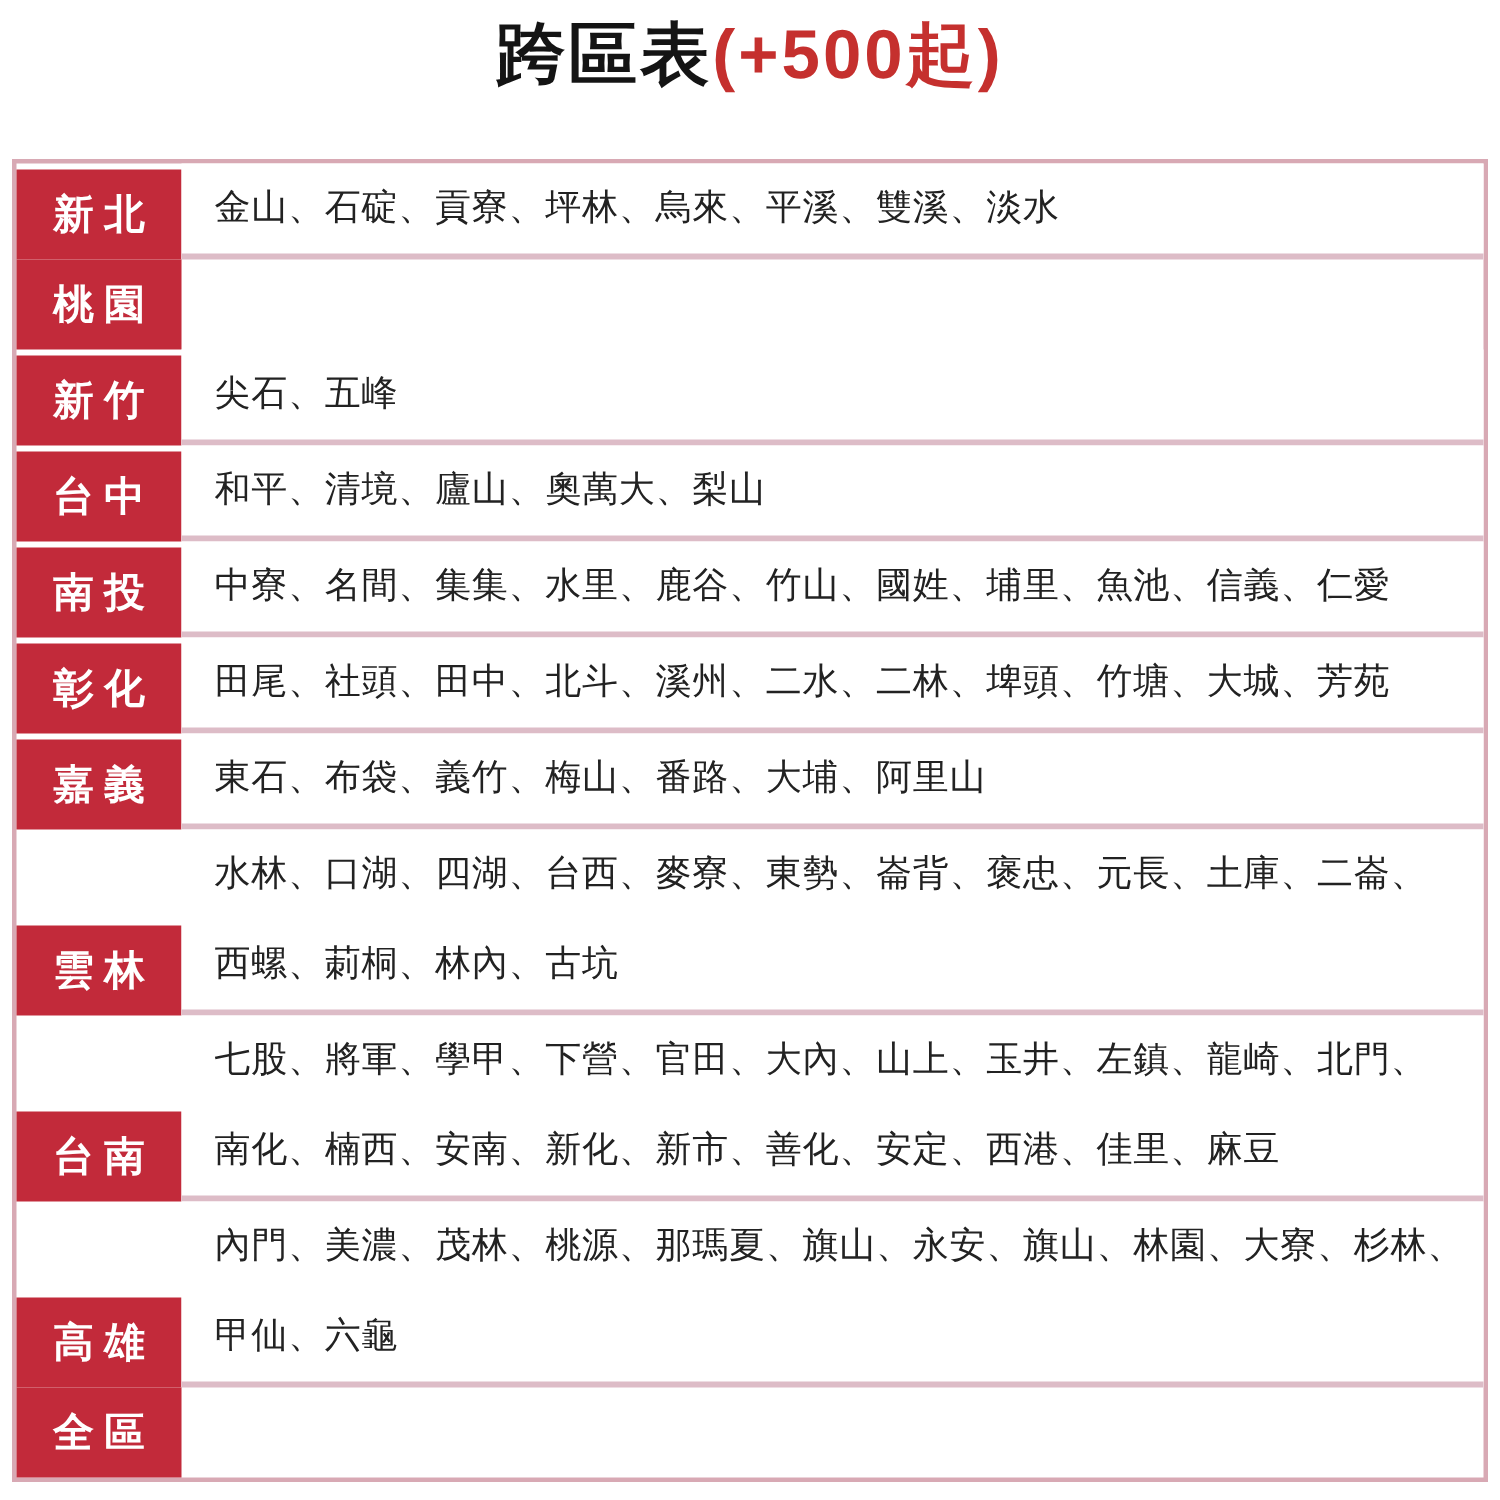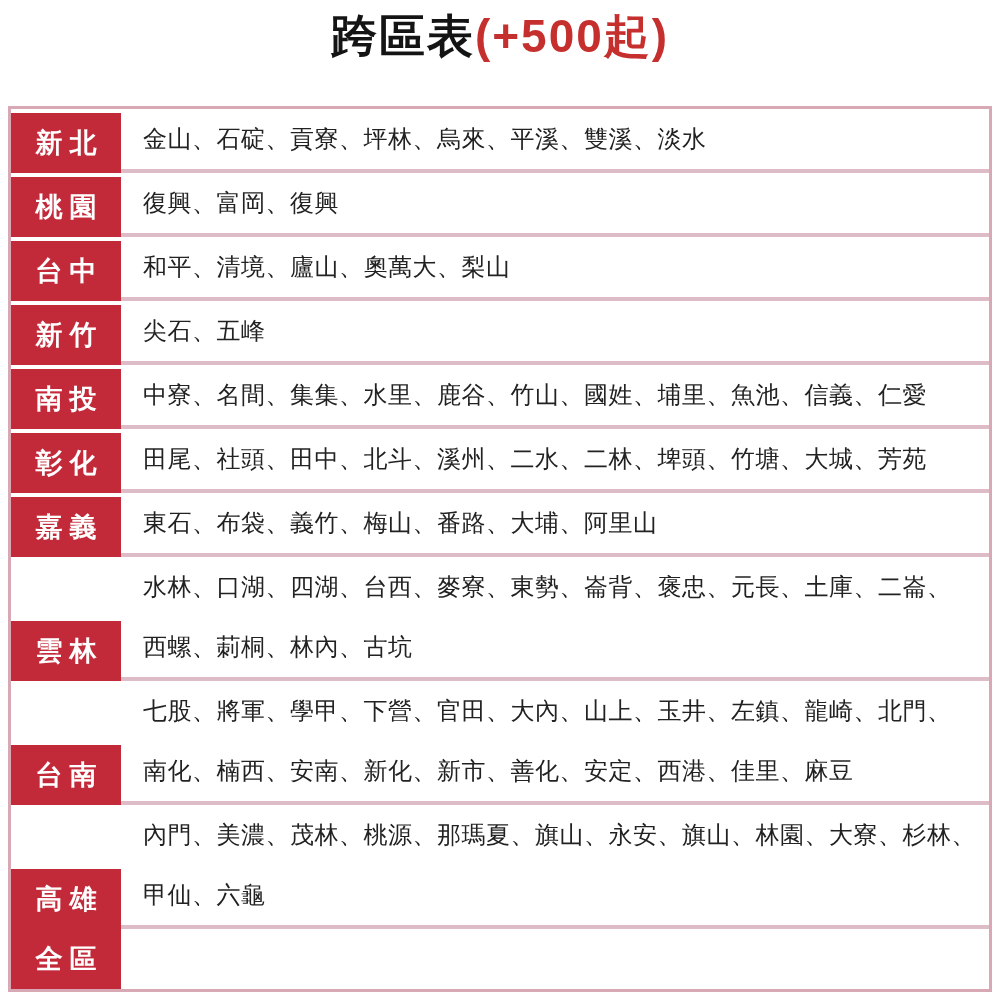--- a/index.html
+++ b/index.html
@@ -72,36 +72,33 @@
 
   <div class="row">
     <div class="region-label">新北</div>
     <div class="district-cell">
       <div class="district-line">金山、石碇、貢寮、坪林、烏來、平溪、雙溪、淡水</div>
     </div>
   </div>
 
   <div class="row">
     <div class="region-label">桃園</div>
+  </div>
+
+  <div class="row">
+    <div class="region-label">新竹</div>
     <div class="district-cell">
-      <div class="district-line">復興、富岡、復興</div>
+      <div class="district-line">尖石、五峰</div>
     </div>
   </div>
 
   <div class="row">
     <div class="region-label">台中</div>
     <div class="district-cell">
       <div class="district-line">和平、清境、廬山、奧萬大、梨山</div>
-    </div>
-  </div>
-
-  <div class="row">
-    <div class="region-label">新竹</div>
-    <div class="district-cell">
-      <div class="district-line">尖石、五峰</div>
     </div>
   </div>
 
   <div class="row">
     <div class="region-label">南投</div>
     <div class="district-cell">
       <div class="district-line">中寮、名間、集集、水里、鹿谷、竹山、國姓、埔里、魚池、信義、仁愛</div>
     </div>
   </div>
 

